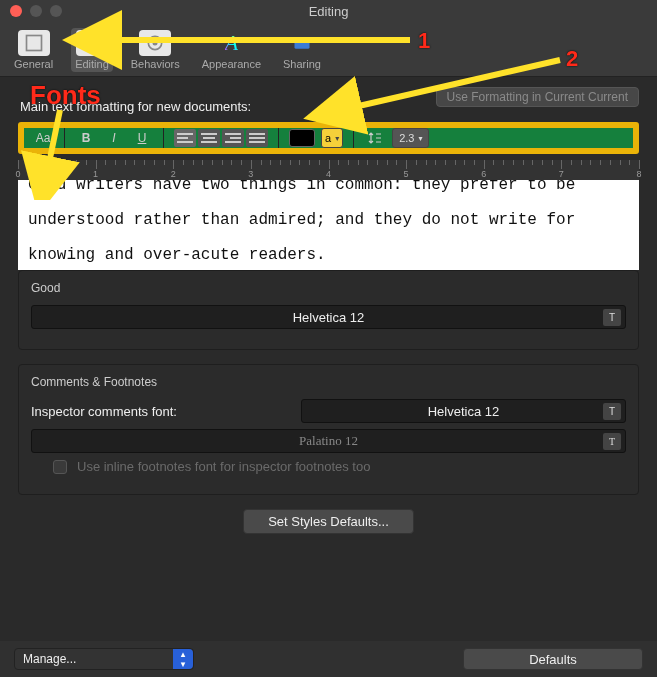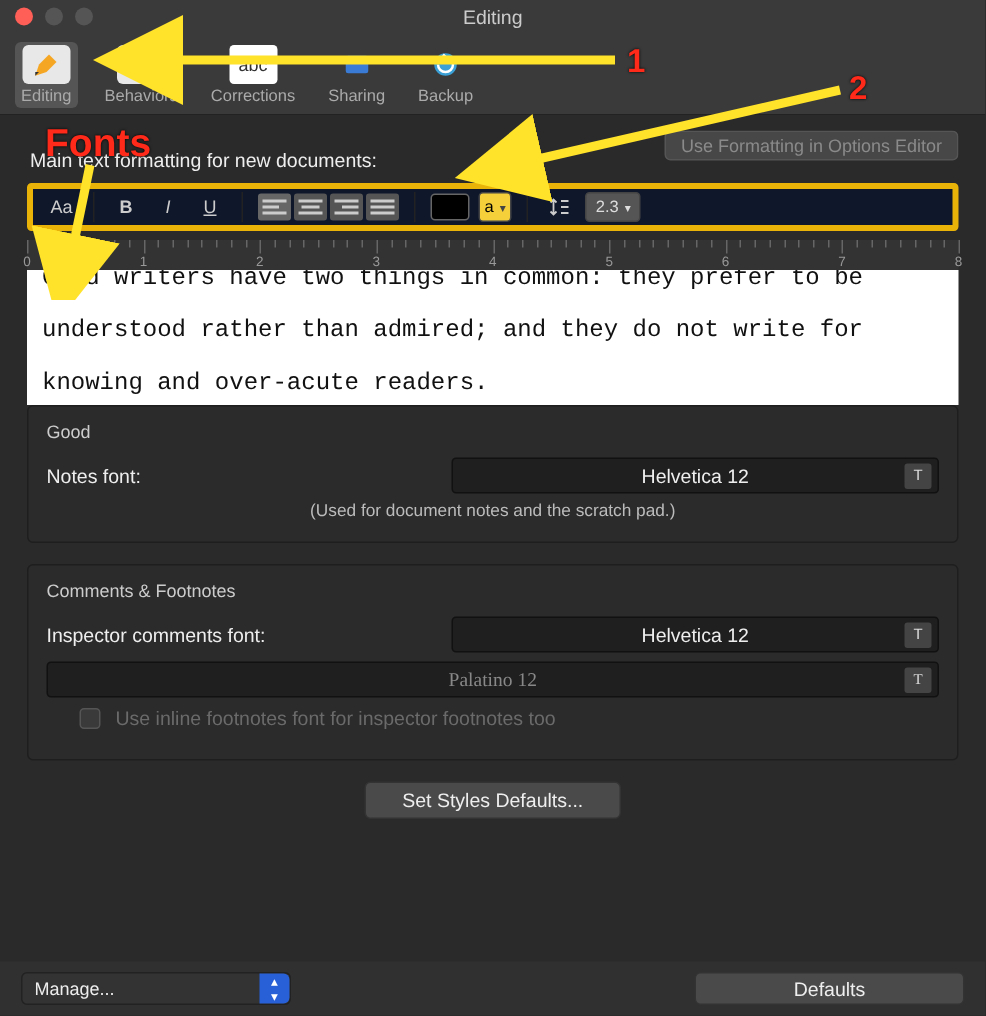--- a/index.html
+++ b/index.html
@@ -61,21 +61,21 @@
 
   .section-label { font-size: 13px; color: #eee; margin: 12px 0 8px 2px; }
   .right-btn {
     float: right;
     background: #474747; color:#8a8a8a;
     border:1px solid #555; border-radius:4px;
     font-size:12px; padding:2px 10px;
   }
 
   .format-toolbar {
-    background: #0f172a; border:4px solid #eab308;
+    background: #15803d; border:6px solid #eab308;
     height: 32px; display:flex; align-items:center;
     gap: 6px; padding: 0 8px; border-radius:3px;
   }
   .ft-btn {
     min-width: 22px; height:22px;
     display:flex; align-items:center; justify-content:center;
     color:#ccc; font-size:12px;
     border-radius:3px;
   }
   .ft-group { display:flex; gap:2px; }
@@ -196,67 +196,67 @@
 <div class="titlebar">
   <div class="traffic">
     <div class="tl-dot tl-close"></div>
     <div class="tl-dot tl-min"></div>
     <div class="tl-dot tl-max"></div>
   </div>
   <div class="title-text">Editing</div>
 </div>
 
 <div class="toolbar">
+  <div class="tb-item">
+    <div class="tb-icon light">
+      <svg viewBox="0 0 24 24">
+          <rect x="3" y="3" width="18" height="18" fill="none" stroke="#888" stroke-width="2"></rect>
+        </svg>
+    </div>
+    <span>General</span>
+  </div>
   <div class="tb-item selected">
     <div class="tb-icon light">
       <svg viewBox="0 0 24 24">
           <path d="M3 21 L6 12 L14 4 L20 10 L12 18 Z" fill="#f5a623"></path>
           <path d="M3 21 L6 18 L3 18 Z" fill="#333"></path>
         </svg>
     </div>
     <span>Editing</span>
   </div>
   <div class="tb-item">
     <div class="tb-icon light">
       <svg viewBox="0 0 24 24">
           <circle cx="12" cy="12" r="8" fill="none" stroke="#888" stroke-width="2"></circle>
           <circle cx="12" cy="12" r="3" fill="#888"></circle>
         </svg>
     </div>
     <span>Behaviors</span>
   </div>
   <div class="tb-item">
-    <div class="tb-icon" style="background:#fff;color:#333;font-size:12px;border-radius:3px;">abc</div>
-    <span>Corrections</span>
+    <div class="tb-icon" style="font-style:italic;font-family:Georgia,serif;font-size:22px;">
+      <span style="background:linear-gradient(45deg,#f0f,#0ff,#ff0);-webkit-background-clip:text;color:transparent;">A</span>
+    </div>
+    <span>Appearance</span>
   </div>
   <div class="tb-item">
     <div class="tb-icon">
       <svg viewBox="0 0 24 24">
           <rect x="3" y="5" width="18" height="14" rx="2" fill="#3a7bd5"></rect>
           <line x1="3" y1="9" x2="21" y2="9" stroke="#2a5ba5"></line>
         </svg>
     </div>
     <span>Sharing</span>
   </div>
-  <div class="tb-item">
-    <div class="tb-icon">
-      <svg viewBox="0 0 24 24">
-          <circle cx="12" cy="12" r="9" fill="#3aa0d5"></circle>
-          <path d="M12 6 A6 6 0 1 1 6 12" fill="none" stroke="#fff" stroke-width="2"></path>
-          <path d="M10 4 L13 7 L10 10" fill="none" stroke="#fff" stroke-width="2"></path>
-        </svg>
-    </div>
-    <span>Backup</span>
-  </div>
 </div>
 
 <div class="content">
 
   <div style="overflow:hidden;">
-    <button class="right-btn">Use Formatting in Options Editor</button>
+    <button class="right-btn">Use Formatting in Current Current</button>
     <div class="section-label">Main text formatting for new documents:</div>
   </div>
 
   <div class="format-toolbar">
     <div class="ft-btn">Aa</div>
     <div class="sep"></div>
     <div class="ft-btn" style="font-weight:700">B</div>
     <div class="ft-btn" style="font-style:italic">I</div>
     <div class="ft-btn" style="text-decoration:underline">U</div>
     <div class="sep"></div>
@@ -378,27 +378,25 @@
     </div>
 
   <div class="editor-preview">
     <div class="firstline">Good writers have two things in common: they prefer to be understood rather than admired; and they do not write for knowing and over-acute readers.</div>
   </div>
 
 
   <div class="panel">
     <div class="panel-title">Good</div>
     <div class="row">
-      <div class="row-label">Notes font:</div>
       <div class="font-field">
         <span>Helvetica 12</span>
         <div class="font-picker-icon">T</div>
       </div>
     </div>
-    <div class="subhint">(Used for document notes and the scratch pad.)</div>
   </div>
 
   <div class="panel">
     <div class="panel-title">Comments &amp; Footnotes</div>
     <div class="row">
       <div class="row-label">Inspector comments font:</div>
       <div class="font-field">
         <span>Helvetica 12</span>
         <div class="font-picker-icon">T</div>
       </div>

